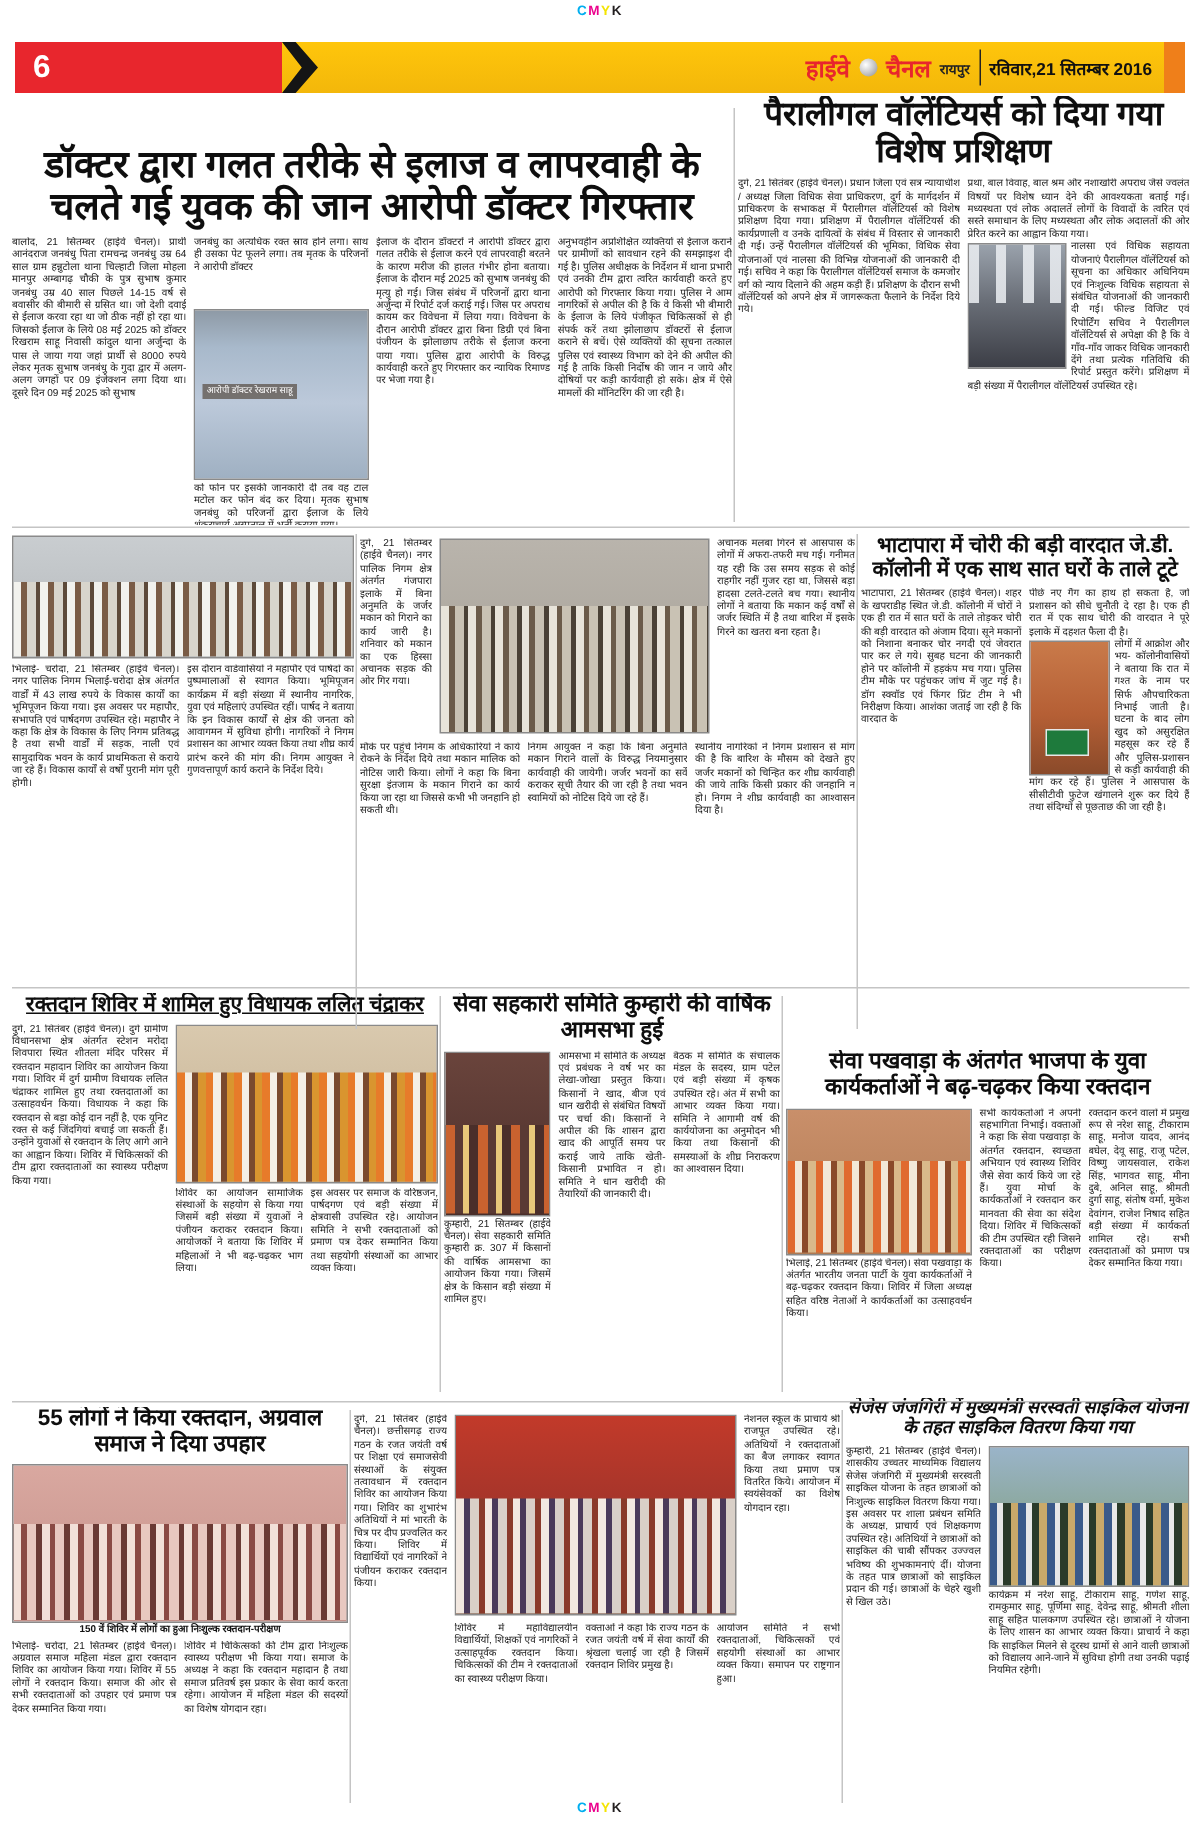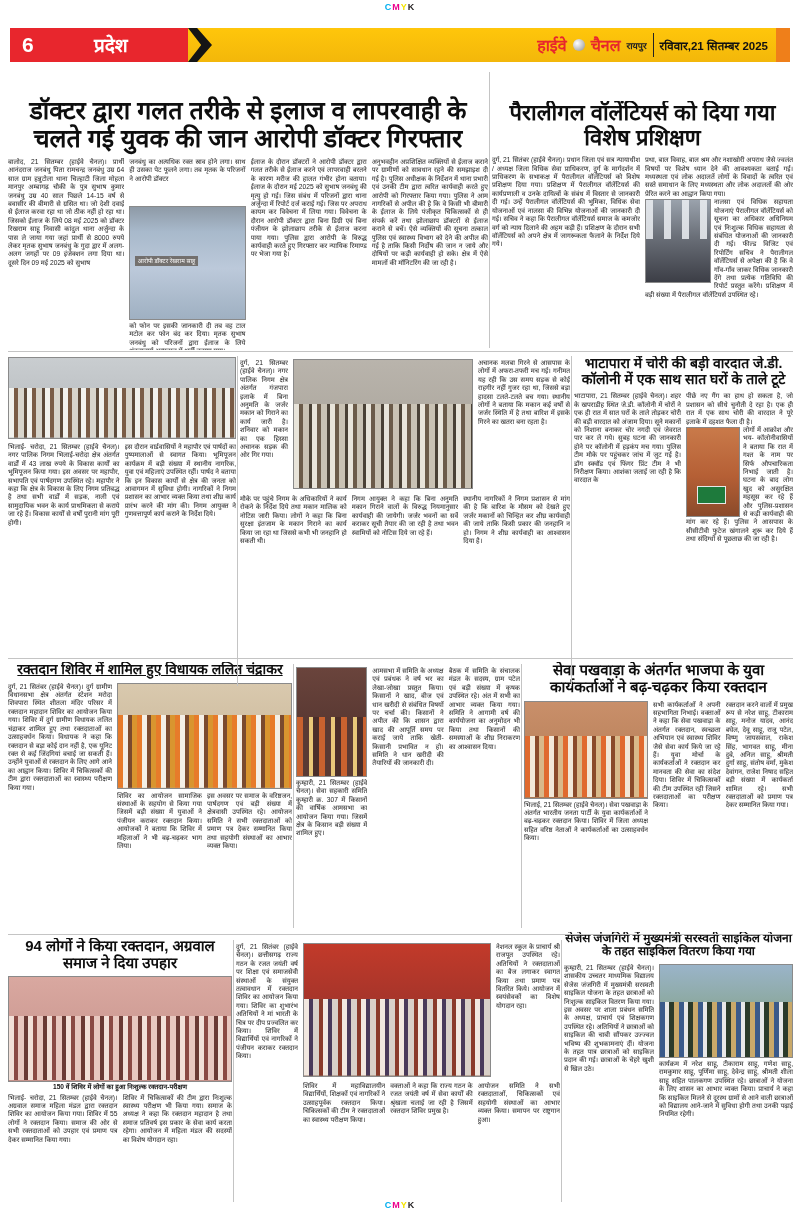--- a/index.html
+++ b/index.html
@@ -21,21 +21,21 @@
   .mast-sep{width:1px;height:24px;background:#222;}
   .mast-date{font-size:11.5px;font-weight:bold;color:#111;}
 
   
   .art{position:absolute;overflow:hidden;}
   .hl{margin:0;text-align:center;font-weight:bold;color:#0e0e0e;line-height:1.12;}
   .hl-xl{font-size:25px;margin-top:26px;}
   .hl-lg{font-size:22px;}
   .hl-md{font-size:18px;}
   .hl-sm{font-size:14px;}
-  .hl-xs{font-size:12px;}
+  .hl-xs{font-size:12px;font-style:italic;}
   .cols{display:flex;gap:5px;}
   .col{flex:1;font-size:6.7px;line-height:8.4px;text-align:justify;color:#1c1c1c;overflow:hidden;}
   .blk{overflow:hidden;}
   .ph{position:relative;border:1px solid #8a8a8a;box-sizing:border-box;overflow:hidden;}
   .ph-float{float:left;margin:1px 3px 1px 0;}
   .overlay-cap{position:absolute;left:4%;top:44%;background:rgba(70,55,40,.6);color:#fff;font-size:6px;line-height:8px;padding:1px 3px;white-space:nowrap;}
   .cap{font-size:6.6px;font-weight:bold;text-align:center;color:#111;line-height:10px;}
 
   
   .ph-doctor{background:linear-gradient(180deg,#8e9aa6 0%,#a8b9cb 22%,#bcc9da 55%,#9fb0c2 100%);}
@@ -60,50 +60,49 @@
 <div class="page">
 
   <div class="cmyk" style="top:2px;">
     <span class="c">C</span><span class="m">M</span><span class="y">Y</span><span class="k">K</span>
   </div>
 
   <div class="masthead">
     <div class="endcap"></div>
     <div class="section-box">
       <div class="page-num">6</div>
-      <div class="section-label">प्रदेश</div>
     </div>
     <div class="chevron"></div>
     <div class="mast-right">
       <span class="mast-title">हाईवे</span>
       <span class="logo-dot"></span>
       <span class="mast-title">चैनल</span>
       <span class="mast-city">रायपुर</span>
       <span class="mast-sep"></span>
-      <span class="mast-date">रविवार,21 सितम्बर 2025</span>
+      <span class="mast-date">रविवार,21 सितम्बर 2016</span>
     </div>
   </div>
 
   <div class="art" style="left:8px;top:70px;width:480px;height:280px;">
     <h2 class="hl hl-xl">डॉक्टर द्वारा गलत तरीके से इलाज व लापरवाही के चलते गई युवक की जान आरोपी डॉक्टर गिरफ्तार</h2>
     <div class="cols" style="margin-top:6px;height:208px;">
       <div class="col">बालोद, 21 सितम्बर (हाईवे चैनल)। प्रार्थी आनंदराज जनबंधु पिता रामचन्द्र जनबंधु उम्र 64 साल ग्राम हन्नुटोला थाना चिल्हाटी जिला मोहला मानपुर अम्बागढ़ चौकी के पुत्र सुभाष कुमार जनबंधु उम्र 40 साल पिछले 14-15 वर्ष से बवासीर की बीमारी से ग्रसित था। जो देशी दवाई से ईलाज करवा रहा था जो ठीक नहीं हो रहा था। जिसको ईलाज के लिये 08 मई 2025 को डॉक्टर रिखराम साहू निवासी कांदुल थाना अर्जुन्दा के पास ले जाया गया जहां प्रार्थी से 8000 रुपये लेकर मृतक सुभाष जनबंधु के गुदा द्वार में अलग-अलग जगहों पर 09 इंजेक्शन लगा दिया था। दूसरे दिन 09 मई 2025 को सुभाष</div>
       <div class="col">
         <div class="blk" style="height:46px;">जनबंधु का अत्यधिक रक्त स्राव होने लगा। साथ ही उसका पेट फूलने लगा। तब मृतक के परिजनों ने आरोपी डॉक्टर</div>
         <div class="ph ph-doctor" style="height:114px;margin:2px 0;">
           <div class="overlay-cap">आरोपी डॉक्टर रेखराम साहू</div>
         </div>
         <div class="blk" style="height:40px;">को फोन पर इसकी जानकारी दी तब वह टाल मटोल कर फोन बंद कर दिया। मृतक सुभाष जनबंधु को परिजनों द्वारा ईलाज के लिये शंकराचार्य अस्पताल में भर्ती कराया गया।</div>
       </div>
       <div class="col">ईलाज के दौरान डॉक्टरों ने आरोपी डॉक्टर द्वारा गलत तरीके से ईलाज करने एवं लापरवाही बरतने के कारण मरीज की हालत गंभीर होना बताया। ईलाज के दौरान मई 2025 को सुभाष जनबंधु की मृत्यु हो गई। जिस संबंध में परिजनों द्वारा थाना अर्जुन्दा में रिपोर्ट दर्ज कराई गई। जिस पर अपराध कायम कर विवेचना में लिया गया। विवेचना के दौरान आरोपी डॉक्टर द्वारा बिना डिग्री एवं बिना पंजीयन के झोलाछाप तरीके से ईलाज करना पाया गया। पुलिस द्वारा आरोपी के विरुद्ध कार्यवाही करते हुए गिरफ्तार कर न्यायिक रिमाण्ड पर भेजा गया है।</div>
       <div class="col">अनुभवहीन अप्रशिक्षित व्यक्तियों से ईलाज कराने पर ग्रामीणों को सावधान रहने की समझाइश दी गई है। पुलिस अधीक्षक के निर्देशन में थाना प्रभारी एवं उनकी टीम द्वारा त्वरित कार्यवाही करते हुए आरोपी को गिरफ्तार किया गया। पुलिस ने आम नागरिकों से अपील की है कि वे किसी भी बीमारी के ईलाज के लिये पंजीकृत चिकित्सकों से ही संपर्क करें तथा झोलाछाप डॉक्टरों से ईलाज कराने से बचें। ऐसे व्यक्तियों की सूचना तत्काल पुलिस एवं स्वास्थ्य विभाग को देने की अपील की गई है ताकि किसी निर्दोष की जान न जाये और दोषियों पर कड़ी कार्यवाही हो सके। क्षेत्र में ऐसे मामलों की मॉनिटरिंग की जा रही है।</div>
     </div>
   </div>
 
-  <div class="art" style="left:492px;top:64px;width:301px;height:286px;margin-top:37px;">
+  <div class="art" style="left:492px;top:64px;width:301px;height:286px;">
     <h2 class="hl hl-lg">पैरालीगल वॉलेंटियर्स को दिया गया विशेष प्रशिक्षण</h2>
     <div class="cols" style="margin-top:6px;height:216px;">
       <div class="col">दुर्ग, 21 सितंबर (हाईवे चैनल)। प्रधान जिला एवं सत्र न्यायाधीश / अध्यक्ष जिला विधिक सेवा प्राधिकरण, दुर्ग के मार्गदर्शन में प्राधिकरण के सभाकक्ष में पैरालीगल वॉलेंटियर्स को विशेष प्रशिक्षण दिया गया। प्रशिक्षण में पैरालीगल वॉलेंटियर्स की कार्यप्रणाली व उनके दायित्वों के संबंध में विस्तार से जानकारी दी गई। उन्हें पैरालीगल वॉलेंटियर्स की भूमिका, विधिक सेवा योजनाओं एवं नालसा की विभिन्न योजनाओं की जानकारी दी गई। सचिव ने कहा कि पैरालीगल वॉलेंटियर्स समाज के कमजोर वर्ग को न्याय दिलाने की अहम कड़ी हैं। प्रशिक्षण के दौरान सभी वॉलेंटियर्स को अपने क्षेत्र में जागरूकता फैलाने के निर्देश दिये गये।</div>
       <div class="col">
         <div class="blk">प्रथा, बाल विवाह, बाल श्रम और नशाखोरी अपराध जैसे ज्वलंत विषयों पर विशेष ध्यान देने की आवश्यकता बताई गई। मध्यस्थता एवं लोक अदालतें लोगों के विवादों के त्वरित एवं सस्ते समाधान के लिए मध्यस्थता और लोक अदालतों की ओर प्रेरित करने का आह्वान किया गया।</div>
         <div>
           <div class="ph ph-training ph-float" style="width:66px;height:84px;"></div>
           <span>नालसा एवं विधिक सहायता योजनाएं पैरालीगल वॉलेंटियर्स को सूचना का अधिकार अधिनियम एवं निःशुल्क विधिक सहायता से संबंधित योजनाओं की जानकारी दी गई। फील्ड विजिट एवं रिपोर्टिंग सचिव ने पैरालीगल वॉलेंटियर्स से अपेक्षा की है कि वे गाँव-गाँव जाकर विधिक जानकारी देंगे तथा प्रत्येक गतिविधि की रिपोर्ट प्रस्तुत करेंगे। प्रशिक्षण में बड़ी संख्या में पैरालीगल वॉलेंटियर्स उपस्थित रहे।</span>
         </div>
       </div>
@@ -153,44 +152,45 @@
         <div class="ph ph-mla" style="height:106px;"></div>
         <div class="cols" style="margin-top:3px;height:130px;">
           <div class="col">शिविर का आयोजन सामाजिक संस्थाओं के सहयोग से किया गया जिसमें बड़ी संख्या में युवाओं ने पंजीयन कराकर रक्तदान किया। आयोजकों ने बताया कि शिविर में महिलाओं ने भी बढ़-चढ़कर भाग लिया।</div>
           <div class="col">इस अवसर पर समाज के वरिष्ठजन, पार्षदगण एवं बड़ी संख्या में क्षेत्रवासी उपस्थित रहे। आयोजन समिति ने सभी रक्तदाताओं को प्रमाण पत्र देकर सम्मानित किया तथा सहयोगी संस्थाओं का आभार व्यक्त किया।</div>
         </div>
       </div>
     </div>
   </div>
 
   <div class="art" style="left:296px;top:662px;width:224px;height:268px;">
+    <h2 class="hl" style="font-size:15px;">सेवा सहकारी समिति कुम्हारी की वार्षिक आमसभा हुई</h2>
     <div class="cols" style="margin-top:5px;height:222px;">
       <div class="col">
         <div class="ph ph-sabha" style="height:110px;margin-bottom:2px;"></div>
         <span>कुम्हारी, 21 सितम्बर (हाईवे चैनल)। सेवा सहकारी समिति कुम्हारी क्र. 307 में किसानों की वार्षिक आमसभा का आयोजन किया गया। जिसमें क्षेत्र के किसान बड़ी संख्या में शामिल हुए।</span>
       </div>
       <div class="col">आमसभा में समिति के अध्यक्ष एवं प्रबंधक ने वर्ष भर का लेखा-जोखा प्रस्तुत किया। किसानों ने खाद, बीज एवं धान खरीदी से संबंधित विषयों पर चर्चा की। किसानों ने अपील की कि शासन द्वारा खाद की आपूर्ति समय पर कराई जाये ताकि खेती-किसानी प्रभावित न हो। समिति ने धान खरीदी की तैयारियों की जानकारी दी।</div>
       <div class="col">बैठक में समिति के संचालक मंडल के सदस्य, ग्राम पटेल एवं बड़ी संख्या में कृषक उपस्थित रहे। अंत में सभी का आभार व्यक्त किया गया। समिति ने आगामी वर्ष की कार्ययोजना का अनुमोदन भी किया तथा किसानों की समस्याओं के शीघ्र निराकरण का आश्वासन दिया।</div>
     </div>
   </div>
 
-  <div class="art" style="left:524px;top:662px;width:269px;height:268px;">
+  <div class="art" style="left:524px;top:700px;width:269px;height:268px;">
     <h2 class="hl" style="font-size:15px;">सेवा पखवाड़ा के अंतर्गत भाजपा के युवा कार्यकर्ताओं ने बढ़-चढ़कर किया रक्तदान</h2>
     <div class="cols" style="margin-top:5px;height:220px;">
       <div style="flex:0 0 124px;overflow:hidden;">
         <div class="ph ph-bjp" style="height:98px;margin-bottom:2px;"></div>
         <div class="col" style="height:118px;">भिलाई, 21 सितम्बर (हाईवे चैनल)। सेवा पखवाड़ा के अंतर्गत भारतीय जनता पार्टी के युवा कार्यकर्ताओं ने बढ़-चढ़कर रक्तदान किया। शिविर में जिला अध्यक्ष सहित वरिष्ठ नेताओं ने कार्यकर्ताओं का उत्साहवर्धन किया।</div>
       </div>
       <div class="col">सभी कार्यकर्ताओं ने अपनी सहभागिता निभाई। वक्ताओं ने कहा कि सेवा पखवाड़ा के अंतर्गत रक्तदान, स्वच्छता अभियान एवं स्वास्थ्य शिविर जैसे सेवा कार्य किये जा रहे हैं। युवा मोर्चा के कार्यकर्ताओं ने रक्तदान कर मानवता की सेवा का संदेश दिया। शिविर में चिकित्सकों की टीम उपस्थित रही जिसने रक्तदाताओं का परीक्षण किया।</div>
       <div class="col">रक्तदान करने वालों में प्रमुख रूप से नरेश साहू, टीकाराम साहू, मनोज यादव, आनंद बघेल, देवू साहू, राजू पटेल, विष्णु जायसवाल, राकेश सिंह, भागवत साहू, मीना दुबे, अनिल साहू, श्रीमती दुर्गा साहू, संतोष वर्मा, मुकेश देवांगन, राजेश निषाद सहित बड़ी संख्या में कार्यकर्ता शामिल रहे। सभी रक्तदाताओं को प्रमाण पत्र देकर सम्मानित किया गया।</div>
     </div>
   </div>
 
   <div class="art" style="left:8px;top:938px;width:224px;height:266px;">
-    <h2 class="hl" style="font-size:15px;">94 लोगों ने किया रक्तदान, अग्रवाल समाज ने दिया उपहार</h2>
+    <h2 class="hl" style="font-size:15px;">55 लोगों ने किया रक्तदान, अग्रवाल समाज ने दिया उपहार</h2>
     <div class="ph ph-agra" style="height:106px;margin-top:4px;"></div>
     <div class="cap">150 वें शिविर में लोगों का हुआ निःशुल्क रक्तदान-परीक्षण</div>
     <div class="cols" style="margin-top:2px;height:96px;">
       <div class="col">भिलाई- चरोदा, 21 सितम्बर (हाईवे चैनल)। अग्रवाल समाज महिला मंडल द्वारा रक्तदान शिविर का आयोजन किया गया। शिविर में 55 लोगों ने रक्तदान किया। समाज की ओर से सभी रक्तदाताओं को उपहार एवं प्रमाण पत्र देकर सम्मानित किया गया।</div>
       <div class="col">शिविर में चिकित्सकों की टीम द्वारा निःशुल्क स्वास्थ्य परीक्षण भी किया गया। समाज के अध्यक्ष ने कहा कि रक्तदान महादान है तथा समाज प्रतिवर्ष इस प्रकार के सेवा कार्य करता रहेगा। आयोजन में महिला मंडल की सदस्यों का विशेष योगदान रहा।</div>
     </div>
   </div>
 
   <div class="art" style="left:236px;top:938px;width:324px;height:266px;">
     <div class="cols" style="margin-top:5px;height:212px;">

